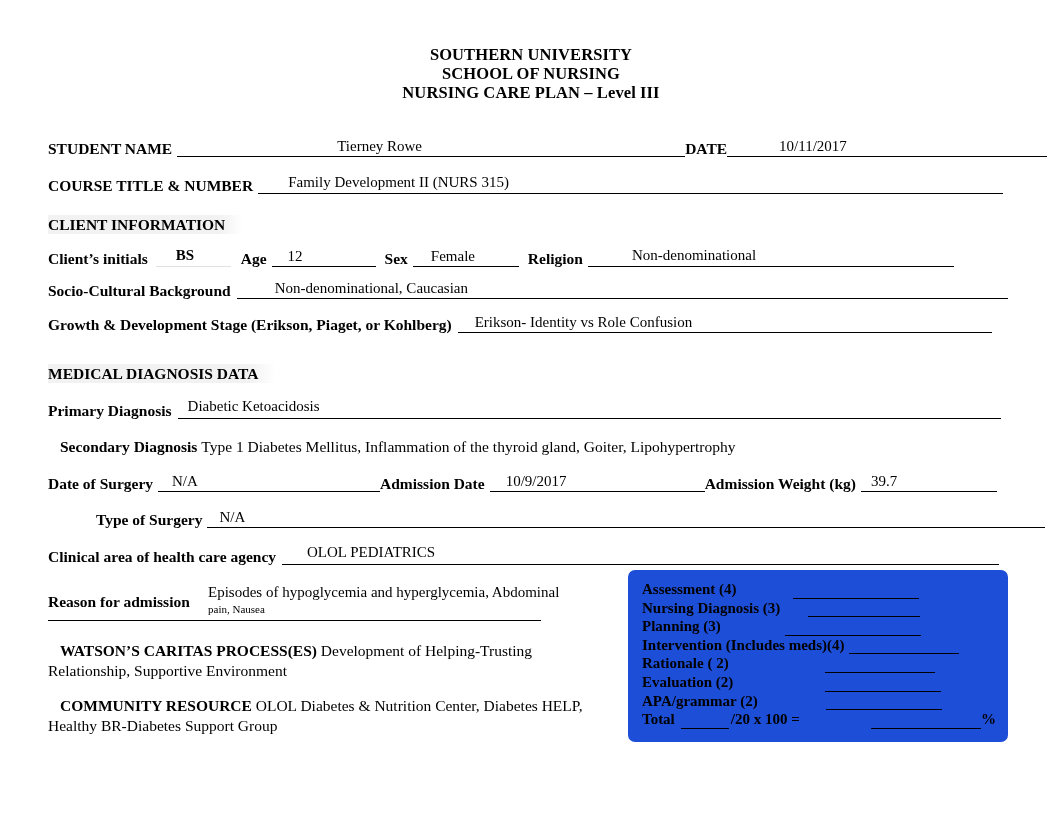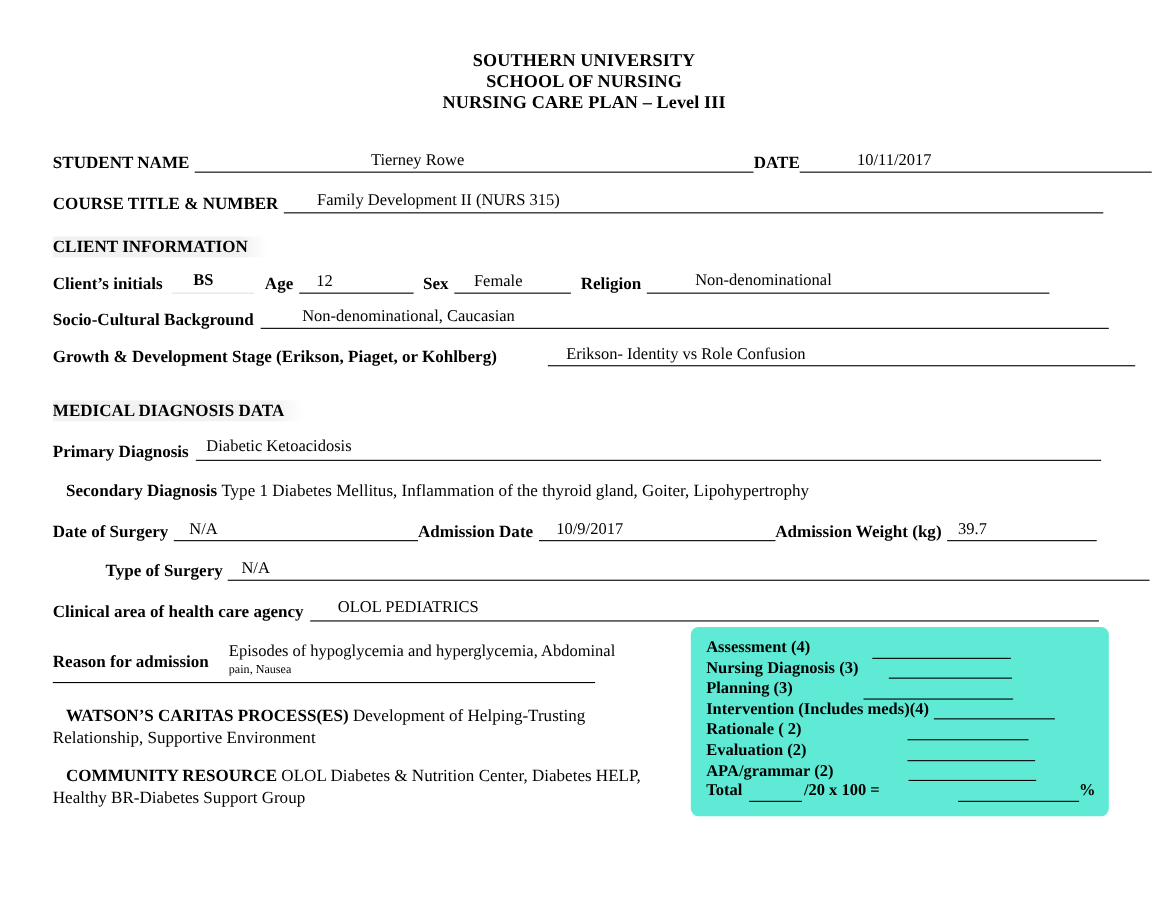--- a/index.html
+++ b/index.html
@@ -86,21 +86,21 @@
   }
   .para b { font-weight: bold; margin-left: 12px; }
 
   
   .rubric {
     position: absolute;
     left: 628px;
     top: 570px;
     width: 380px;
     height: 172px;
-    background: #5eead4;
+    background: #1d4ed8;
     border-radius: 7px;
     padding: 10px 12px 8px 14px;
   }
   .rubric-line {
     display: flex;
     align-items: flex-end;
     font-weight: bold;
     font-size: 15px;
     line-height: 18.6px;
     height: 18.6px;
@@ -165,21 +165,21 @@
     </span>
   </div>
 
   <div class="row" style="left:48px; top:282px;">
     <span class="lbl">Socio-Cultural Background</span>
     <span class="slot" style="width:771px; margin-left:6px;">
       <span class="val" style="left:38px;">Non-denominational, Caucasian</span>
     </span>
   </div>
 
-  <div class="row" style="left:48px; top:316px;gap:40px;">
+  <div class="row" style="left:48px; top:316px;">
     <span class="lbl">Growth &amp; Development Stage (Erikson, Piaget, or Kohlberg)</span>
     <span class="slot" style="width:534px; margin-left:6px;">
       <span class="val" style="left:17px;">Erikson- Identity vs Role Confusion</span>
     </span>
   </div>
 
   <div class="section-head" style="left:48px; top:364px; width:228px;">MEDICAL DIAGNOSIS DATA</div>
 
   <div class="row" style="left:48px; top:402px;">
     <span class="lbl">Primary Diagnosis</span>

